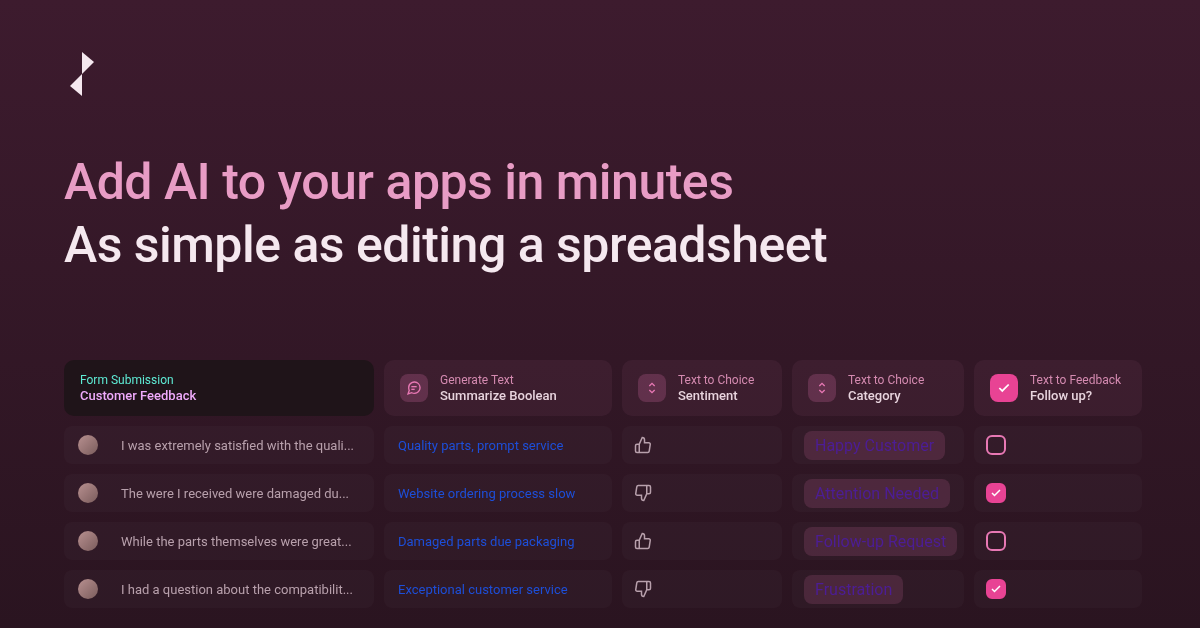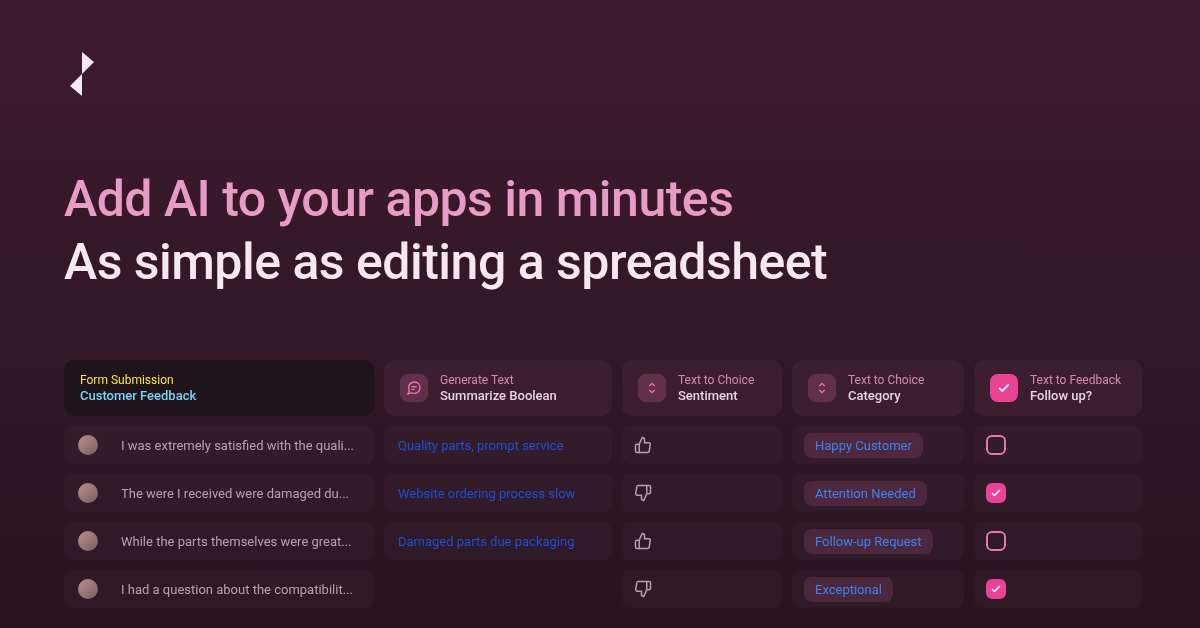--- a/index.html
+++ b/index.html
@@ -11,21 +11,21 @@
   overflow: hidden;
   position: relative;
 }
 .logo {
   position: absolute;
   top: 52px;
   left: 64px;
 }
 .headline {
   position: absolute;
-  top: 168px;
+  top: 151px;
   left: 64px;
 }
 .headline h1 {
   font-size: 50px;
   font-weight: 500;
   line-height: 1.25;
   letter-spacing: -0.5px;
 }
 .headline .line1 { color: #e89cc5; }
 .headline .line2 { color: #f5e8ef; }
@@ -60,26 +60,26 @@
 .header-pink {
   background: rgba(232, 156, 197, 0.06);
 }
 .header-text {
   display: flex;
   flex-direction: column;
   gap: 1px;
 }
 .header-label {
   font-size: 12px;
-  color: #fde047;
+  color: #5eead4;
   font-weight: 400;
 }
 .header-title {
   font-size: 13px;
-  color: #7dd3fc;
+  color: #f0abfc;
   font-weight: 500;
 }
 .header-pink .header-label { color: #d48ab0; }
 .header-pink .header-title { color: #e8d4de; }
 .icon-badge {
   width: 28px;
   height: 28px;
   border-radius: 8px;
   display: flex;
   align-items: center;
@@ -117,22 +117,22 @@
 }
 .col-2 .cell-text { color: #1d4ed8; }
 .thumb-icon {
   width: 18px;
   height: 18px;
 }
 .category-pill {
   background: rgba(232, 120, 180, 0.15);
   padding: 5px 11px;
   border-radius: 8px;
-  font-size: 13px;
-  color: #3b82f6;
+  font-size: 16px;
+  color: #4c1d95;
   white-space: nowrap;
 }
 .checkbox {
   width: 20px;
   height: 20px;
   border-radius: 6px;
   border: 2px solid #e878b4;
   display: flex;
   align-items: center;
   justify-content: center;
@@ -203,20 +203,23 @@
     </div>
     <div class="data-cell">
       <span class="cell-text">Quality parts, prompt service</span>
     </div>
     <div class="data-cell">
       <span class="cell-text">Website ordering process slow</span>
     </div>
     <div class="data-cell">
       <span class="cell-text">Damaged parts due packaging</span>
     </div>
+    <div class="data-cell">
+      <span class="cell-text">Exceptional customer service</span>
+    </div>
   </div>
 
   <div class="column col-3">
     <div class="header-cell header-pink">
       <div class="icon-badge icon-pink">
         <svg width="16" height="16" viewBox="0 0 24 24" fill="none" stroke-width="2">
           <polyline points="8 9 12 5 16 9"></polyline>
           <polyline points="8 15 12 19 16 15"></polyline>
         </svg>
       </div>
@@ -263,21 +266,21 @@
     <div class="data-cell">
       <span class="category-pill">Happy Customer</span>
     </div>
     <div class="data-cell">
       <span class="category-pill">Attention Needed</span>
     </div>
     <div class="data-cell">
       <span class="category-pill">Follow-up Request</span>
     </div>
     <div class="data-cell">
-      <span class="category-pill">Exceptional</span>
+      <span class="category-pill">Frustration</span>
     </div>
   </div>
 
   <div class="column col-5">
     <div class="header-cell header-pink">
       <div class="icon-badge icon-check">
         <svg width="14" height="14" viewBox="0 0 24 24" fill="none" stroke="#fff" stroke-width="3">
           <polyline points="20 6 9 17 4 12"></polyline>
         </svg>
       </div>

